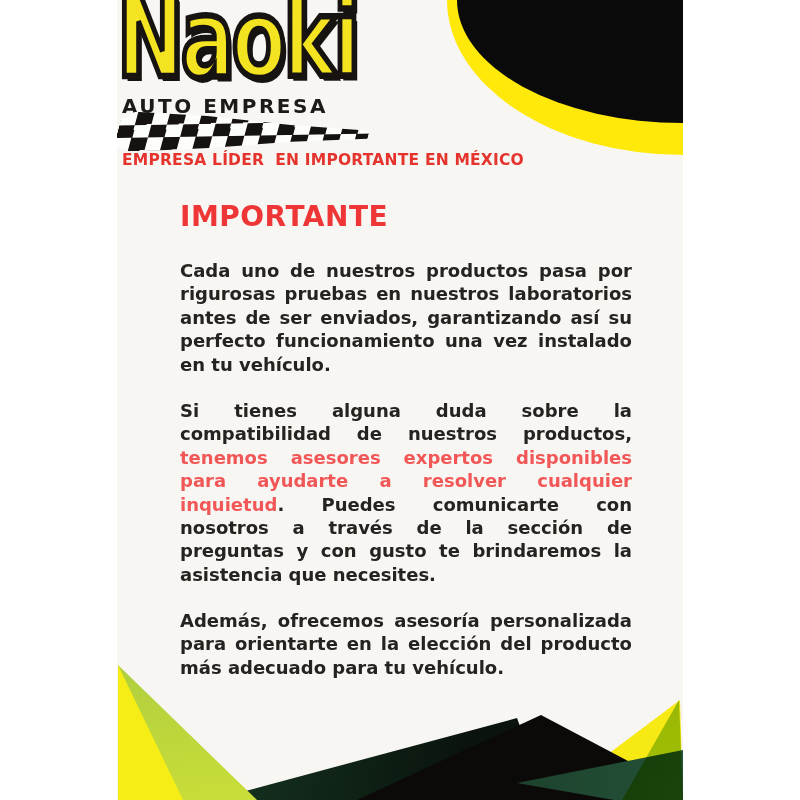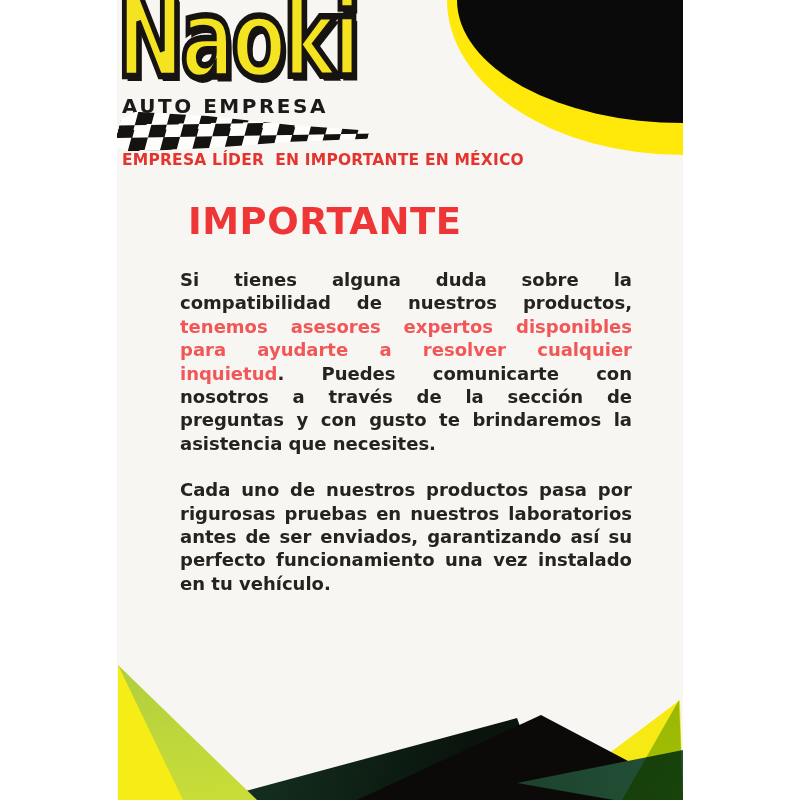--- a/index.html
+++ b/index.html
@@ -37,21 +37,21 @@
     transform:skewX(-16deg) rotate(-1deg);transform-origin:left bottom;
   }
   .tagline{
     position:absolute;left:5px;top:151px;
     font-weight:bold;font-size:15.5px;letter-spacing:.2px;color:#e5332d;
     white-space:pre;
   }
   
   .content{position:absolute;left:63px;top:203px;width:452px;z-index:2;}
   .content h1{
-    margin:0 0 28px 8px;font-size:37px;line-height:1;font-weight:bold;
+    margin:0 0 28px 0;font-size:28px;line-height:1;font-weight:bold;
     letter-spacing:.5px;color:#ee3637;
   }
   .content p{
     margin:0 0 23px 0;font-size:18px;line-height:1.3;font-weight:bold;
     color:#26221f;text-align:justify;
   }
   .content .red{color:#f25757;}
   
   .decor{position:absolute;inset:0;pointer-events:none;}
   .d-dark-left{
@@ -97,23 +97,26 @@
 
     <header>
       <div class="logo">Naoki</div>
       <div class="logo-sub">AUTO EMPRESA</div>
       <div class="flag"></div>
       <div class="tagline">EMPRESA LÍDER  EN IMPORTANTE EN MÉXICO</div>
     </header>
 
     <main class="content">
       <h1>IMPORTANTE</h1>
+      <p>
+        <span>Cada uno de nuestros productos pasa por rigurosas pruebas en nuestros laboratorios antes de ser enviados, garantizando así su perfecto funcionamiento una vez instalado en tu vehículo.</span>
+      </p>
       <p><span>Si tienes alguna duda sobre la compatibilidad de nuestros productos, </span><span class="red">tenemos asesores expertos disponibles para ayudarte a resolver cualquier inquietud</span><span>. Puedes comunicarte con nosotros a través de la sección de preguntas y con gusto te brindaremos la asistencia que necesites.</span></p>
       <p>
-        <span>Cada uno de nuestros productos pasa por rigurosas pruebas en nuestros laboratorios antes de ser enviados, garantizando así su perfecto funcionamiento una vez instalado en tu vehículo.</span>
+        <span>Además, ofrecemos asesoría personalizada para orientarte en la elección del producto más adecuado para tu vehículo.</span>
       </p>
     </main>
 
     <div class="decor d-dark-left"></div>
     <div class="decor d-green-left"></div>
     <div class="decor d-yellow-left"></div>
     <div class="decor d-yellow-right"></div>
     <div class="decor d-black-mtn"></div>
     <div class="decor d-dark-right"></div>
     <div class="decor d-green-right"></div>

